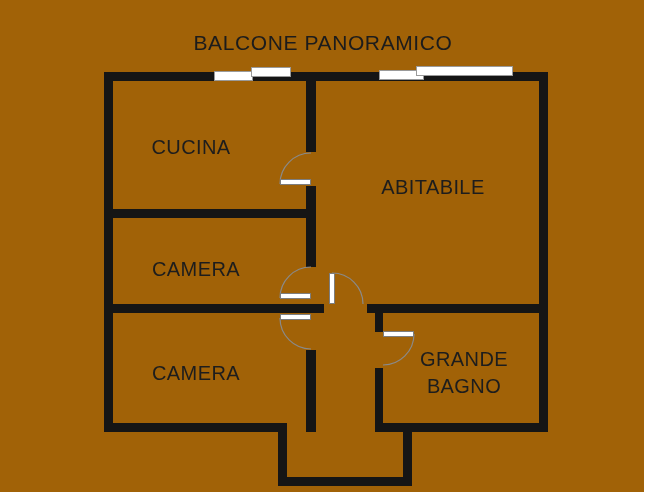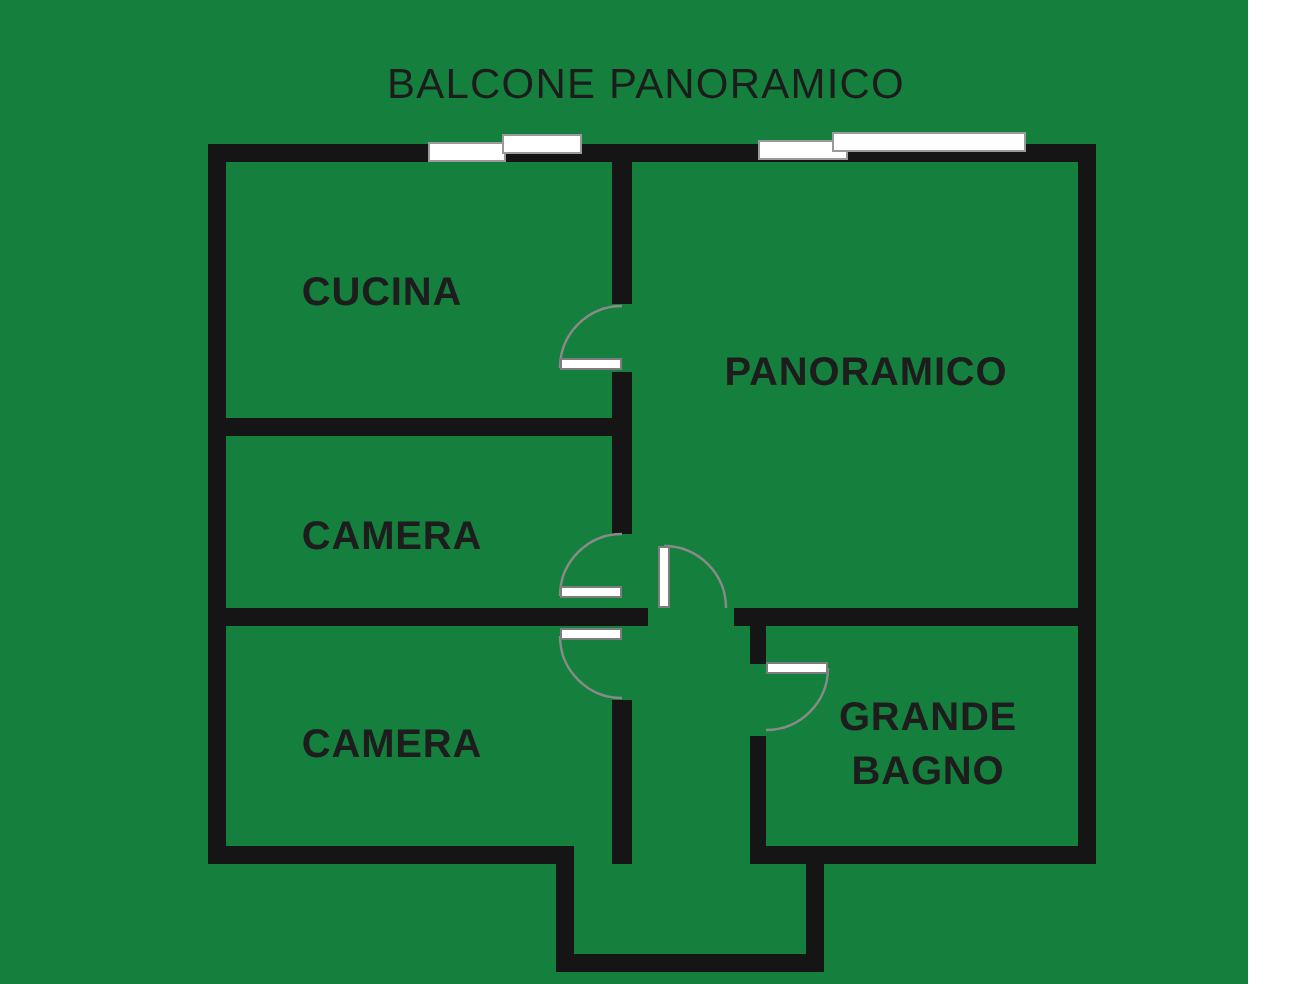--- a/index.html
+++ b/index.html
@@ -1,29 +1,30 @@
 <!DOCTYPE html>
 <html><head>
 <meta charset="utf-8">
 <style>
   html,body{margin:0;padding:0;background:#ffffff;}
   #canvas{
     position:relative;
     width:624px;height:492px;
-    background:#15803d;
+    background:#a16207;
     font-family:"Liberation Sans", sans-serif;
     overflow:hidden;
+    padding-left:20px;
   }
   .wall{position:absolute;background:#151515;}
   .leaf{position:absolute;background:#ffffff;border:1px solid #7d7d7d;box-sizing:border-box;}
   .window{position:absolute;background:#ffffff;border:1px solid #9a9a9a;box-sizing:border-box;}
   .room-label{
     position:absolute;transform:translate(-50%,-50%);
     text-align:center;font-size:20px;line-height:27px;
-    letter-spacing:0.4px;color:#1d1d1d;white-space:nowrap;font-weight:bold;
+    letter-spacing:0.4px;color:#1d1d1d;white-space:nowrap;
   }
   #plan-title{
     position:absolute;left:323px;top:43px;transform:translate(-50%,-50%);
     font-size:21px;letter-spacing:0.6px;color:#1c1c1c;white-space:nowrap;
   }
   #arcs{position:absolute;left:0;top:0;}
 </style>
 </head>
 <body>
 
@@ -73,21 +74,21 @@
 
   <div class="room-label" style="left:191px;top:147px;">
     <div>CUCINA</div>
   </div>
 
   <div class="room-label" style="left:196px;top:269px;">CAMERA</div>
 
   <div class="room-label" style="left:196px;top:373px;">CAMERA</div>
 
   <div class="room-label" style="left:433px;top:187px;">
-    <div>PANORAMICO</div>
+    <div>ABITABILE</div>
   </div>
 
   <div class="room-label" style="left:464px;top:373px;">
     <div>GRANDE</div>
     <div>BAGNO</div>
   </div>
 
 
 </div>
 

